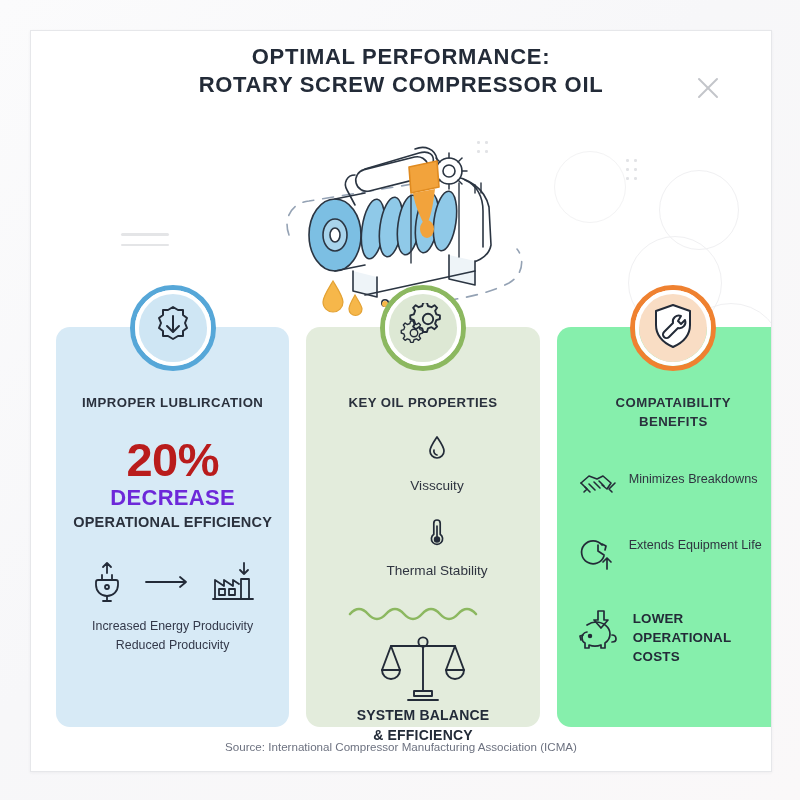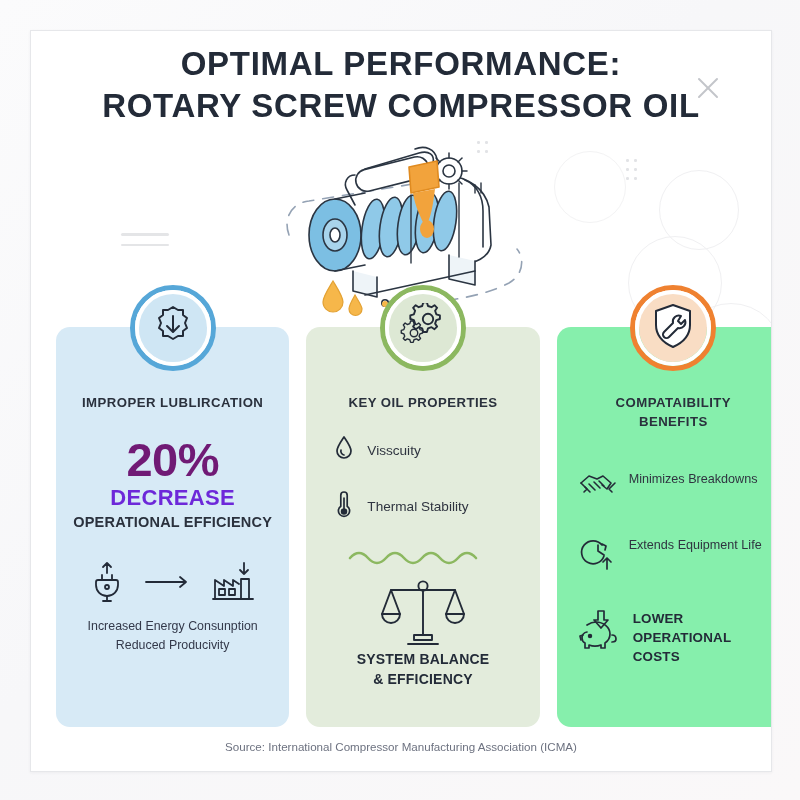--- a/index.html
+++ b/index.html
@@ -34,21 +34,21 @@
   .dg2{left:207px;top:296px;}
   .dg3{left:446px;top:110px;grid-template-rows:repeat(2,9px);}
   .hamburger{position:absolute;left:90px;top:202px;width:48px;}
   .hamburger span{display:block;height:2.5px;background:#e4e5e7;border-radius:2px;margin-bottom:8px;}
   .close-x{position:absolute;right:48px;top:42px;width:30px;height:30px;cursor:pointer;}
   .close-x svg{display:block;}
 
   
   .title-wrap{position:absolute;left:0;top:12px;width:740px;text-align:center;}
   .title-line{
-    font-weight:700;font-size:33px;letter-spacing:.7px;
+    font-weight:700;font-size:22px;letter-spacing:.7px;
     color:#232b38;line-height:1.27;
     font-family:"Liberation Sans", sans-serif;
   }
 
   
   .hero{position:absolute;left:238px;top:92px;width:270px;height:200px;}
 
   
   .cards{position:absolute;left:25px;top:296px;width:734px;height:400px;display:flex;gap:17px;}
   .card{
@@ -81,30 +81,30 @@
   .badge .glyph{position:relative;z-index:3;}
 
   .card-title{
     text-align:center;font-weight:700;font-size:13.2px;letter-spacing:.45px;
     color:#2a313d;line-height:1.45;padding:0 14px;
   }
 
   
   .big-stat{
     text-align:center;margin-top:24px;
-    font-weight:700;font-size:47px;color:#701a75;letter-spacing:-.5px;line-height:1;
+    font-weight:700;font-size:47px;color:#b91c1c;letter-spacing:-.5px;line-height:1;
   }
   .stat-sub1{text-align:center;font-weight:700;font-size:22px;color:#6d28d9;letter-spacing:.3px;margin-top:2px;}
   .stat-sub2{text-align:center;font-weight:700;font-size:14.5px;color:#2a313d;letter-spacing:.2px;margin-top:3px;}
   .flowrow{display:flex;align-items:center;justify-content:center;gap:20px;margin-top:31px;}
   .blue-foot{text-align:center;font-size:12.4px;color:#33394a;line-height:1.5;margin-top:10px;}
 
   
   .prop-list{margin-top:23px;padding-left:28px;}
-  .prop-item{display:flex;align-items:center;gap:13px;margin-bottom:25px;}
+  .prop-item{display:flex;align-items:center;gap:13px;margin-bottom:25px;flex-direction:column;}
   .prop-label{font-size:13.6px;color:#2f3440;}
   .wave{margin:2px 0 0 0;display:flex;justify-content:center;}
   .balance{display:flex;justify-content:center;margin-top:12px;}
   .green-foot{text-align:center;font-weight:700;font-size:14px;color:#232b38;line-height:1.45;letter-spacing:.2px;}
 
   
   .ben-list{margin-top:40px;padding-left:22px;}
   .ben-item{display:flex;align-items:flex-start;gap:12px;margin-bottom:34px;}
   .ben-label{font-size:12.6px;color:#2f3440;line-height:1.35;}
   .ben-label.strong{font-weight:700;font-size:13.4px;color:#232b38;letter-spacing:.2px;line-height:1.42;}
@@ -268,21 +268,21 @@
               <path d="M34 2 v11 M30 9 l4 4 4 -4"></path>
               <path d="M3 38 h40"></path>
               <path d="M5 38 v-19 l9 6 v-6 l9 6 v-6 l6 4"></path>
               <path d="M31 38 v-20 h8 v20"></path>
               <rect x="9" y="28" width="6" height="6"></rect>
               <rect x="19" y="28" width="6" height="6"></rect>
             </svg>
           </div>
         </div>
         <div class="blue-foot">
-          <div>Increased Energy Consunption</div>
+          <div>Increased Energy Producivity</div>
           <div>Reduced Producivity</div>
         </div>
       </div>
 
       <div class="card green">
         <div class="badge green">
           <div class="ring-outer"></div>
             <div class="ring-inner"></div>
             <div class="fill"></div>
           <div class="glyph">

